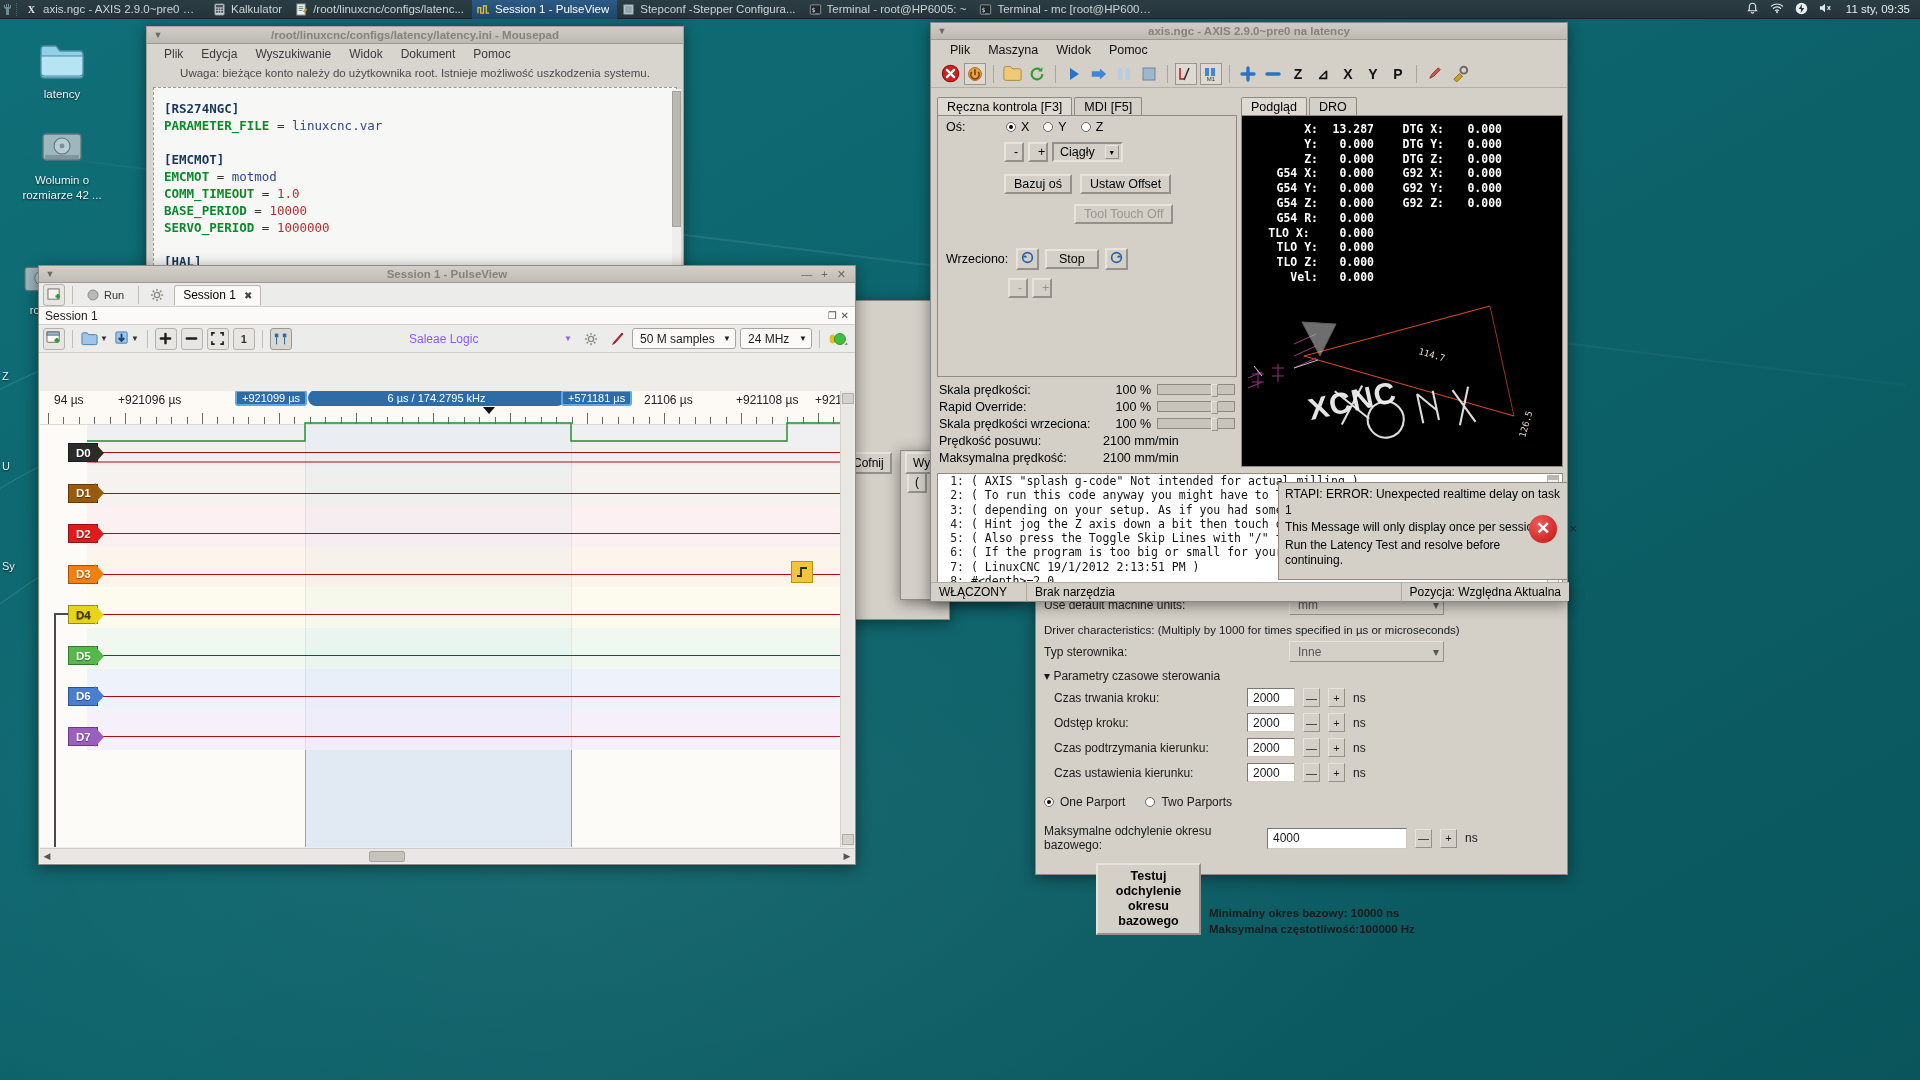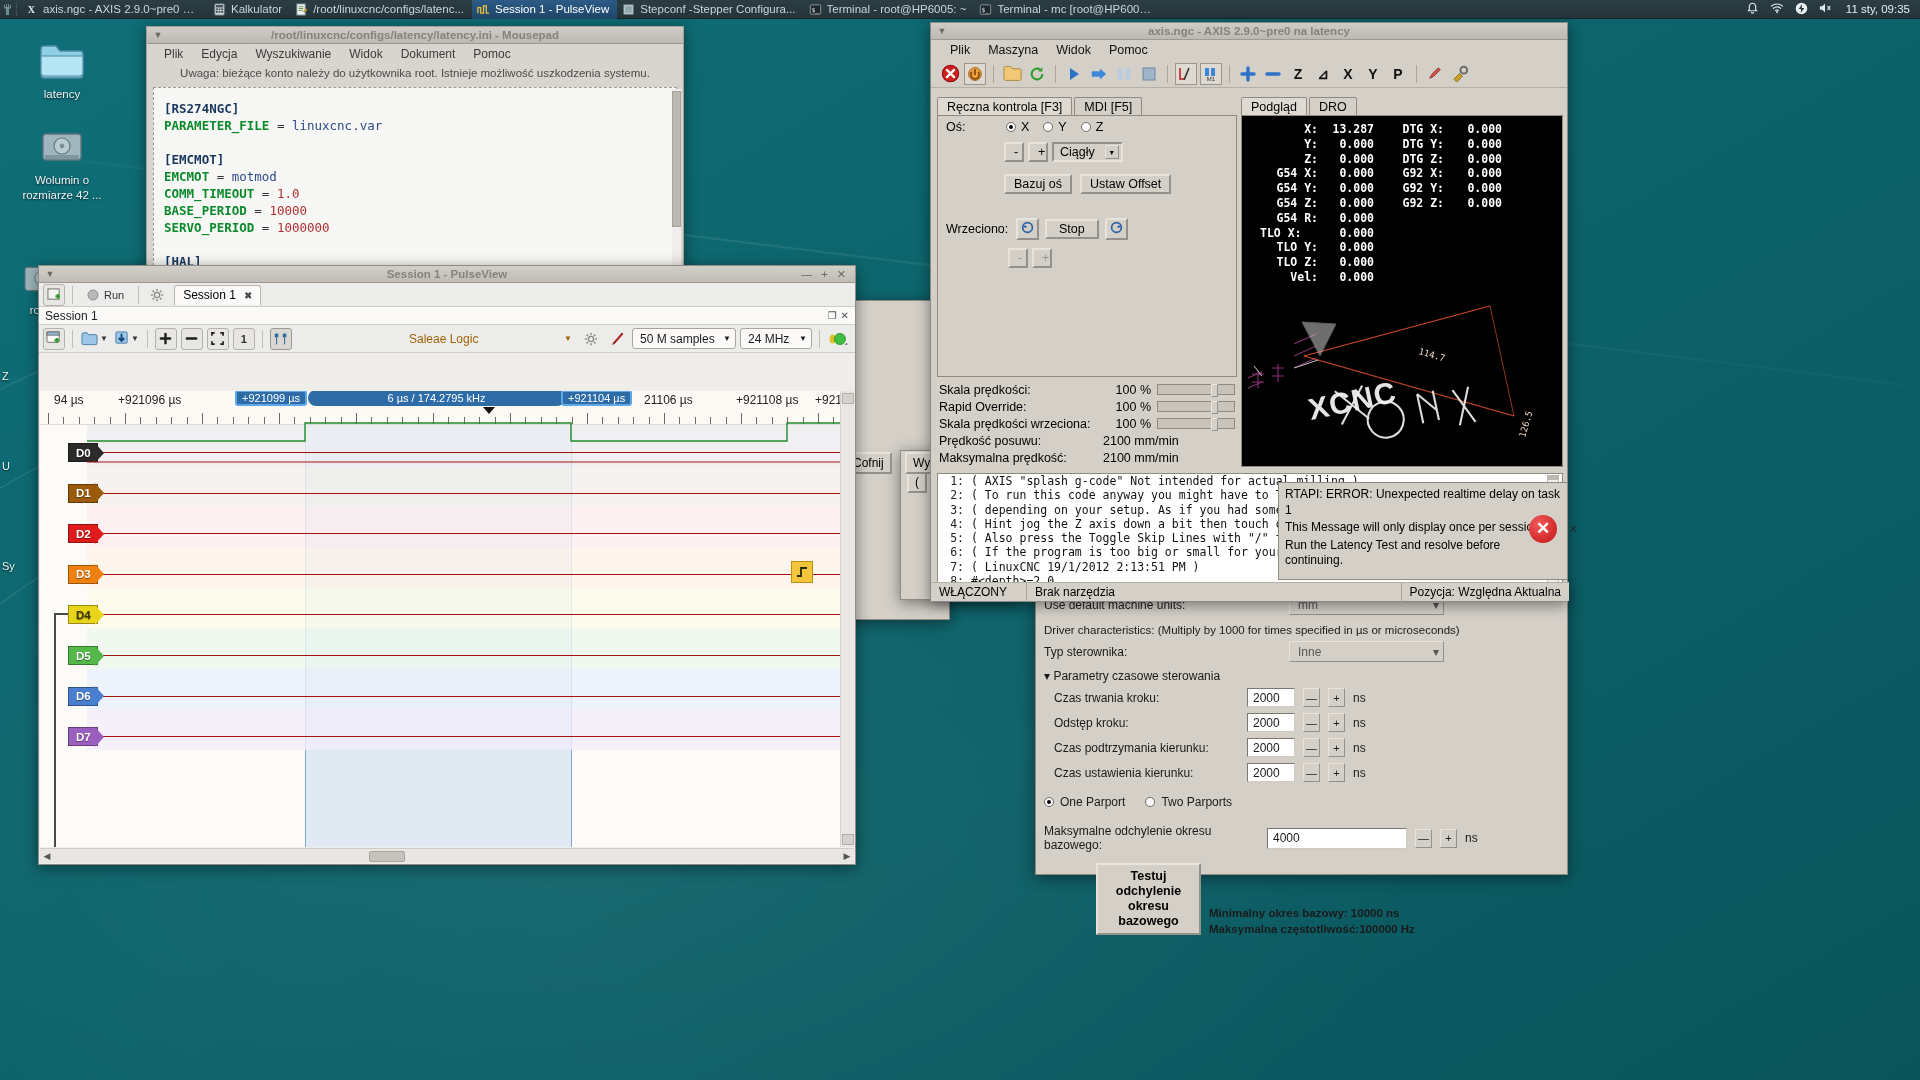--- a/index.html
+++ b/index.html
@@ -84,21 +84,21 @@
   #pv-tabstrip { height:22px; display:flex; align-items:flex-end; padding-left:6px; background:#ececea; }
   .pv-tab { height:20px; display:flex; align-items:center; gap:8px; padding:0 8px; background:#fbfaf8; border:1px solid #b8b5af; border-bottom:none; border-radius:3px 3px 0 0; font-size:12px; }
   #pv-sessionbar { height:18px; display:flex; align-items:center; padding:0 6px; font-size:12px; background:#fbfaf8; border-bottom:1px solid #d3d0cb; color:#222; }
   #pv-sessionbar .right { margin-left:auto; display:flex; gap:4px; color:#555; font-size:10px; }
   #pv-toolbar2 { height:28px; display:flex; align-items:center; gap:4px; padding:1px 4px; background:#ececea; border-bottom:1px solid #cfcdc8; }
   .pvbtn { height:22px; min-width:22px; display:flex; align-items:center; justify-content:center; background:#e8e6e2; border:1px solid #b5b2ac; border-radius:3px; font-size:11px; color:#333; }
   .pvbtn.flat { background:transparent; border:1px solid transparent; }
   .pvbtn.pressed { background:#dbd8d2; border:1px solid #9b9892; }
   .pvsep { width:1px; height:18px; background:#c2bfb9; margin:0 3px; }
   .pvcombo { height:21px; display:flex; align-items:center; justify-content:space-between; gap:6px; padding:0 4px 0 7px; background:#fbfaf9; border:1px solid #a9a6a0; border-radius:3px; font-size:12px; color:#1c1c1c; }
-  .pvdev { height:21px; display:flex; align-items:center; justify-content:space-between; gap:10px; padding:0 4px 0 8px; font-size:12px; color:#a16207; min-width:175px; }
+  .pvdev { height:21px; display:flex; align-items:center; justify-content:space-between; gap:10px; padding:0 4px 0 8px; font-size:12px; color:#8b5cf6; min-width:175px; }
 
   
   #pv-canvas { position:absolute; left:1px; top:125px; right:1px; bottom:17px; background:#fdfbf8; overflow:hidden; }
   #pv-ruler { position:absolute; left:0; top:0; right:0; height:34px; background:#fdfaf6; border-bottom:1px solid #ddd9d3; }
   .rl-lab { position:absolute; top:2px; font-size:12px; color:#222; white-space:nowrap; }
   .rl-tick { position:absolute; bottom:0; width:1px; background:#6a6a6a; }
   .cursor-pill {
     position:absolute; top:-1px; height:16px; display:flex; align-items:center; justify-content:center;
     background:#2e6ca8; color:#fff; font-size:11px; padding:0 5px;
     border:2px solid #5fa8e8; border-radius:3px; white-space:nowrap;
@@ -467,20 +467,23 @@
       <span class="btn3d" style="width:18px;text-align:center;">-</span>
       <span class="btn3d" style="width:18px;text-align:center;">+</span>
       <span class="combo3d">
         <span>Ciągły</span>
         <span class="combo-arrow">▼</span>
       </span>
     </div>
     <div class="ax-row" style="gap:8px; padding-left:66px; padding-top:8px;">
       <span class="btn3d">Bazuj oś</span>
       <span class="btn3d">Ustaw Offset</span>
+    </div>
+    <div class="ax-row" style="padding-left:136px; padding-top:6px;">
+      <span class="btn3d dis">Tool Touch Off</span>
     </div>
     <div class="ax-row" style="gap:6px; padding-top:20px;">
       <span style="width:64px;">Wrzeciono:</span>
       <span class="btn3d" style="padding:1px 3px;">
         <svg width="13" height="13" viewBox="0 0 16 16">
             <circle cx="8" cy="8" r="6" fill="none" stroke="#2b5fa8" stroke-width="2"></circle>
             <path d="M2 8l3-3 3 3z" fill="#2b5fa8"></path>
           </svg>
       </span>
       <span class="btn3d" style="padding:1px 12px;">Stop</span>
@@ -560,21 +563,21 @@
       <path d="M12 250 l8 10" stroke="#d0d0d0" stroke-width="1" fill="none"></path>
     </svg>
     <div id="dro-table" style="position: absolute; left: 18px; top: 6px;">
         <div class="dro" style="position: relative; height: 14.8px;"><span style="position:absolute;left:0;width:58px;text-align:right;">X:</span><span style="position:absolute;left:62px;width:52px;text-align:right;">13.287</span><span style="position:absolute;left:128px;width:56px;text-align:right;">DTG X:</span><span style="position:absolute;left:190px;width:52px;text-align:right;">0.000</span></div>
         <div class="dro" style="position: relative; height: 14.8px;"><span style="position:absolute;left:0;width:58px;text-align:right;">Y:</span><span style="position:absolute;left:62px;width:52px;text-align:right;">0.000</span><span style="position:absolute;left:128px;width:56px;text-align:right;">DTG Y:</span><span style="position:absolute;left:190px;width:52px;text-align:right;">0.000</span></div>
         <div class="dro" style="position: relative; height: 14.8px;"><span style="position:absolute;left:0;width:58px;text-align:right;">Z:</span><span style="position:absolute;left:62px;width:52px;text-align:right;">0.000</span><span style="position:absolute;left:128px;width:56px;text-align:right;">DTG Z:</span><span style="position:absolute;left:190px;width:52px;text-align:right;">0.000</span></div>
         <div class="dro" style="position: relative; height: 14.8px;"><span style="position:absolute;left:0;width:58px;text-align:right;">G54 X:</span><span style="position:absolute;left:62px;width:52px;text-align:right;">0.000</span><span style="position:absolute;left:128px;width:56px;text-align:right;">G92 X:</span><span style="position:absolute;left:190px;width:52px;text-align:right;">0.000</span></div>
         <div class="dro" style="position: relative; height: 14.8px;"><span style="position:absolute;left:0;width:58px;text-align:right;">G54 Y:</span><span style="position:absolute;left:62px;width:52px;text-align:right;">0.000</span><span style="position:absolute;left:128px;width:56px;text-align:right;">G92 Y:</span><span style="position:absolute;left:190px;width:52px;text-align:right;">0.000</span></div>
         <div class="dro" style="position: relative; height: 14.8px;"><span style="position:absolute;left:0;width:58px;text-align:right;">G54 Z:</span><span style="position:absolute;left:62px;width:52px;text-align:right;">0.000</span><span style="position:absolute;left:128px;width:56px;text-align:right;">G92 Z:</span><span style="position:absolute;left:190px;width:52px;text-align:right;">0.000</span></div>
         <div class="dro" style="position: relative; height: 14.8px;"><span style="position:absolute;left:0;width:58px;text-align:right;">G54 R:</span><span style="position:absolute;left:62px;width:52px;text-align:right;">0.000</span></div>
-        <div class="dro" style="position: relative; height: 14.8px;"><span style="position:absolute;left:0;width:58px;text-align:left;">TLO X:</span><span style="position:absolute;left:62px;width:52px;text-align:right;">0.000</span></div>
+        <div class="dro" style="position: relative; height: 14.8px;"><span style="position:absolute;left:0;width:58px;text-align:center;">TLO X:</span><span style="position:absolute;left:62px;width:52px;text-align:right;">0.000</span></div>
         <div class="dro" style="position: relative; height: 14.8px;"><span style="position:absolute;left:0;width:58px;text-align:right;">TLO Y:</span><span style="position:absolute;left:62px;width:52px;text-align:right;">0.000</span></div>
         <div class="dro" style="position: relative; height: 14.8px;"><span style="position:absolute;left:0;width:58px;text-align:right;">TLO Z:</span><span style="position:absolute;left:62px;width:52px;text-align:right;">0.000</span></div>
         <div class="dro" style="position: relative; height: 14.8px;"><span style="position:absolute;left:0;width:58px;text-align:right;">Vel:</span><span style="position:absolute;left:62px;width:52px;text-align:right;">0.000</span></div>
       </div>
   <div style="position: absolute; left: 66px; top: 268px; color: rgb(242, 242, 242); font-size: 30px; font-weight: bold; letter-spacing: 1px; transform: rotate(-12deg); opacity: 0.95; font-family: &quot;Liberation Sans&quot;, sans-serif;">XCNC</div>
     </div>
 
   <div id="ax-gcode">
       <div class="gl">
         <span class="ln">1:</span>
@@ -824,21 +827,21 @@
         <div class="rl-tick" style="left: 685.6px; height: 7px;"></div>
         <div class="rl-tick" style="left: 701px; height: 11px;"></div>
         <div class="rl-tick" style="left: 716.4px; height: 7px;"></div>
         <div class="rl-tick" style="left: 731.8px; height: 7px;"></div>
         <div class="rl-tick" style="left: 747.2px; height: 7px;"></div>
         <div class="rl-tick" style="left: 762.6px; height: 7px;"></div>
         <div class="rl-tick" style="left: 778px; height: 11px;"></div>
         <div class="rl-tick" style="left: 793.4px; height: 7px;"></div>
         <div class="cursor-pill" style="left: 195px;">+921099 µs</div>
         <div class="cursor-span" style="left: 268px; width: 257px;">6 µs / 174.2795 kHz</div>
-        <div class="cursor-pill" style="left: 521px;">+921104 µs</div>
+        <div class="cursor-pill" style="left: 521px;">+571181 µs</div>
         <div style="position: absolute; left: 443px; top: 16px; width: 0px; height: 0px; border-left: 6px solid transparent; border-right: 6px solid transparent; border-top: 7px solid rgb(17, 17, 17);"></div>
       </div>
     <div class="sel-region" id="sel-region" style="left:265px; width:266px;"></div>
     <div class="sel-edge" style="left:265px;"></div>
     <div class="sel-edge" style="left:531px;"></div>
     <div id="chan-area">
         <div class="chan-band" style="top: 34px; height: 40.6px; background: rgb(236, 238, 240); opacity: 0.8;"></div>
         <div class="chan-line" style="top: 61px;"></div>
         <div class="chan-badge" style="left: 28px; top: 52px; background: rgb(43, 43, 43); color: rgb(255, 255, 255);">D0</div>
         <div class="badge-arrow" style="left: 55px; top: 51.5px; border-left: 9px solid rgb(43, 43, 43);"></div>

